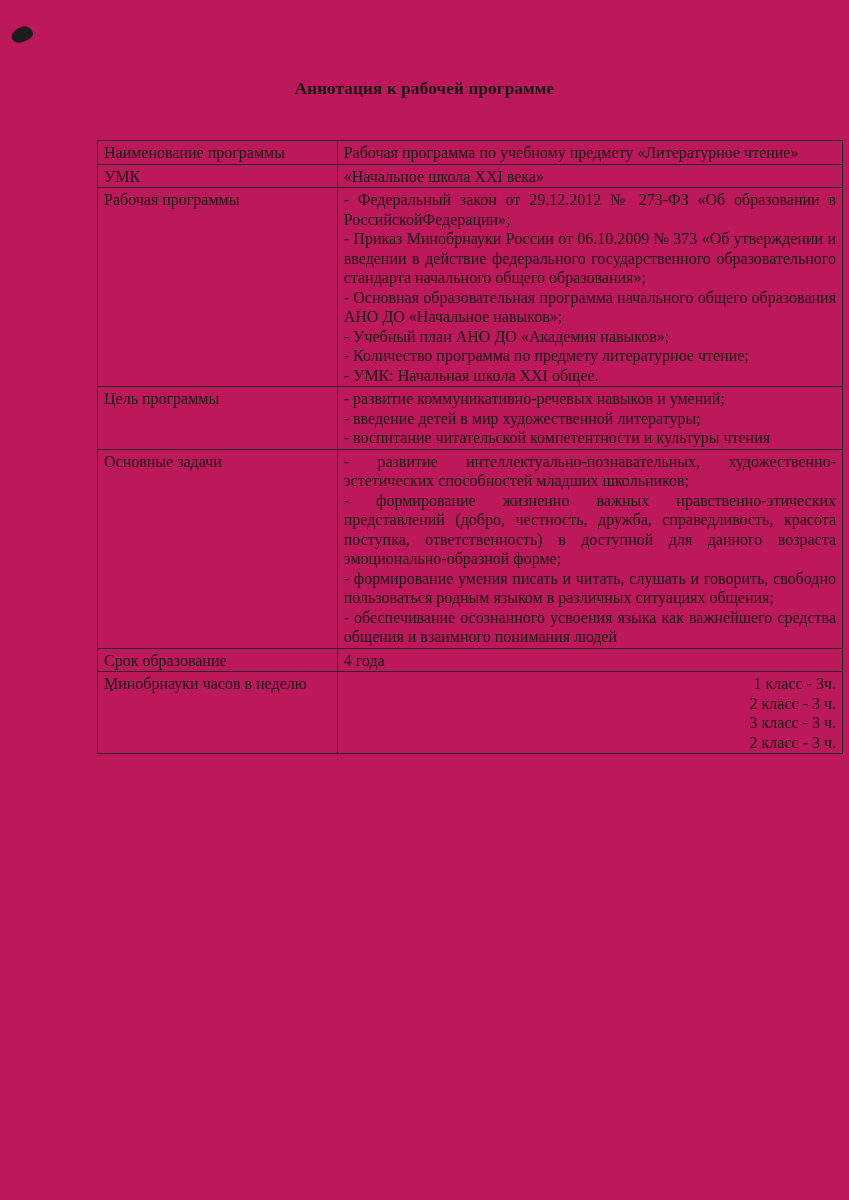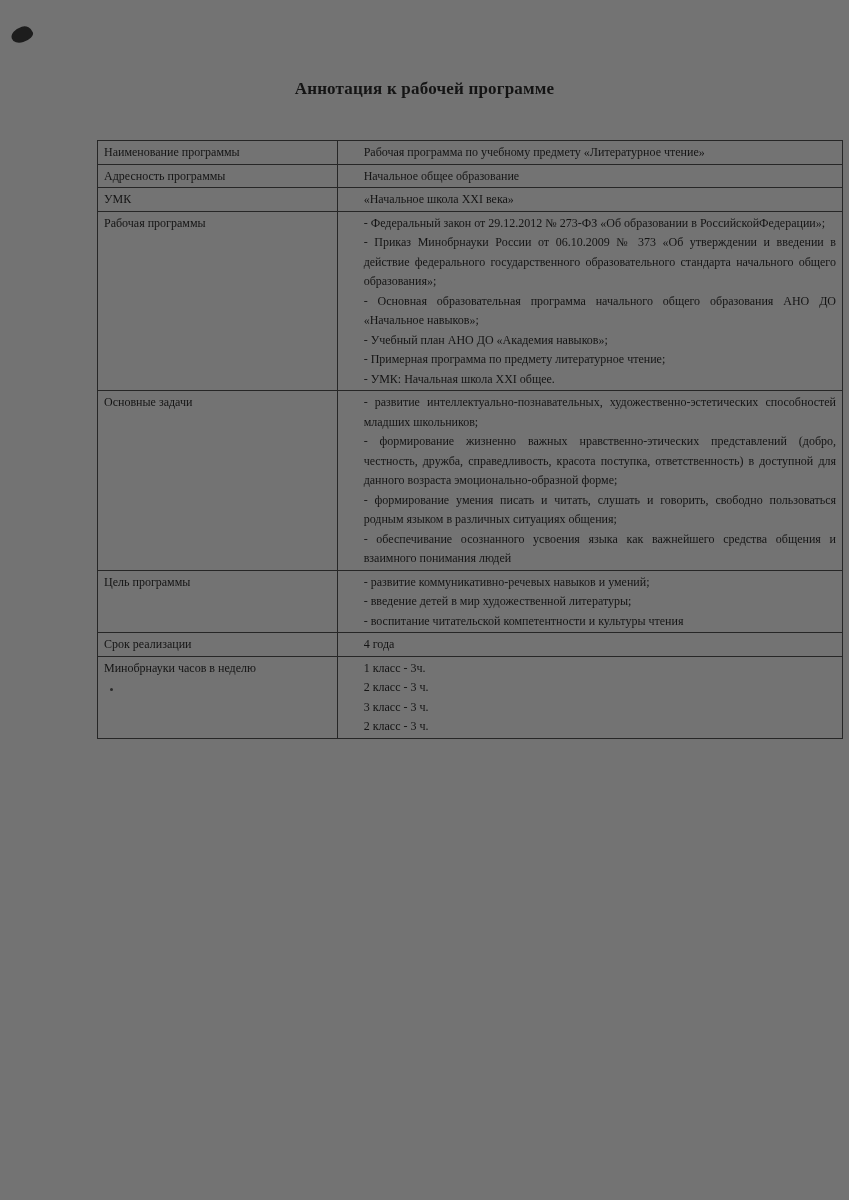--- a/index.html
+++ b/index.html
@@ -10,21 +10,21 @@
     background: #ffffff;
     font-family: "Liberation Serif", "DejaVu Serif", serif;
     color: #141414;
     position: relative;
     overflow: hidden;
   }
 
   .page {
     position: absolute;
     inset: 0;
-    background: #737373;
+    background: #be185d;
   }
 
   
   .ink-blot {
     position: absolute;
     left: 11px;
     top: 27px;
     width: 22px;
     height: 15px;
     background: #1d1d1d;
@@ -52,21 +52,21 @@
     line-height: 22px;
     letter-spacing: 0.2px;
   }
 
   table.annotation-table {
     position: absolute;
     top: 140px;
     left: 97px;
     width: 746px;
     border-collapse: collapse;
-    font-size: 12px;
+    font-size: 16px;
     line-height: 19.5px;
   }
 
   table.annotation-table td {
     border: 1.4px solid #262626;
     vertical-align: top;
     padding: 2px 6px 1px 6px;
   }
 
   td.label-cell {
@@ -74,25 +74,24 @@
     padding-left: 17px;
     padding-right: 8px;
   }
 
   td.value-cell {
     width: 506px;
   }
 
   .value-line {
     text-align: justify;
-    margin-left: 20px;
   }
 
   .value-line.no-justify {
-    text-align: left;
+    text-align: right;
     font-family: Liberation Serif, serif;
   }
 </style>
 </head>
 <body>
 
 <div class="page">
 
   <div class="ink-blot"></div>
   <div class="ink-speck"></div>
@@ -103,61 +102,55 @@
 
   <table class="annotation-table">
     <tbody>
         <tr>
           <td class="label-cell">Наименование программы</td>
           <td class="value-cell">
             <div class="value-line">Рабочая программа по учебному предмету «Литературное чтение»</div>
           </td>
         </tr>
         <tr>
-          <td class="label-cell">Адресность программы</td>
-          <td class="value-cell">
-            <div class="value-line">Начальное общее образование</div>
-          </td>
-        </tr>
-        <tr>
           <td class="label-cell">УМК</td>
           <td class="value-cell">
             <div class="value-line">«Начальное школа XXI века»</div>
           </td>
         </tr>
         <tr>
           <td class="label-cell">Рабочая программы</td>
           <td class="value-cell">
             <div class="value-line">- Федеральный закон от 29.12.2012 № 273-ФЗ «Об образовании в РоссийскойФедерации»;</div>
             <div class="value-line">- Приказ Минобрнауки России от 06.10.2009 № 373 «Об утверждении и введении в действие федерального государственного образовательного стандарта начального общего образования»;</div>
             <div class="value-line">- Основная образовательная программа начального общего образования АНО ДО «Начальное навыков»;</div>
             <div class="value-line">- Учебный план АНО ДО «Академия навыков»;</div>
-            <div class="value-line">- Примерная программа по предмету литературное чтение;</div>
+            <div class="value-line">- Количество программа по предмету литературное чтение;</div>
             <div class="value-line">- УМК: Начальная школа XXI общее.</div>
+          </td>
+        </tr>
+        <tr>
+          <td class="label-cell">Цель программы</td>
+          <td class="value-cell">
+            <div class="value-line">- развитие коммуникативно-речевых навыков и умений;</div>
+            <div class="value-line">- введение детей в мир художественной литературы;</div>
+            <div class="value-line">- воспитание читательской компетентности и культуры чтения</div>
           </td>
         </tr>
         <tr>
           <td class="label-cell">Основные задачи</td>
           <td class="value-cell">
             <div class="value-line">- развитие интеллектуально-познавательных, художественно-эстетических способностей младших школьников;</div>
             <div class="value-line">- формирование жизненно важных нравственно-этических представлений (добро, честность, дружба, справедливость, красота поступка, ответственность) в доступной для данного возраста эмоционально-образной форме;</div>
             <div class="value-line">- формирование умения писать и читать, слушать и говорить, свободно пользоваться родным языком в различных ситуациях общения;</div>
             <div class="value-line">- обеспечивание осознанного усвоения языка как важнейшего средства общения и взаимного понимания людей</div>
           </td>
         </tr>
         <tr>
-          <td class="label-cell">Цель программы</td>
-          <td class="value-cell">
-            <div class="value-line">- развитие коммуникативно-речевых навыков и умений;</div>
-            <div class="value-line">- введение детей в мир художественной литературы;</div>
-            <div class="value-line">- воспитание читательской компетентности и культуры чтения</div>
-          </td>
-        </tr>
-        <tr>
-          <td class="label-cell">Срок реализации</td>
+          <td class="label-cell">Срок образование</td>
           <td class="value-cell">
             <div class="value-line">4 года</div>
           </td>
         </tr>
         <tr>
           <td class="label-cell">Минобрнауки часов в неделю</td>
           <td class="value-cell">
             <div class="value-line no-justify">1 класс - 3ч.</div>
             <div class="value-line no-justify">2 класс - 3 ч.</div>
             <div class="value-line no-justify">3 класс - 3 ч.</div>

